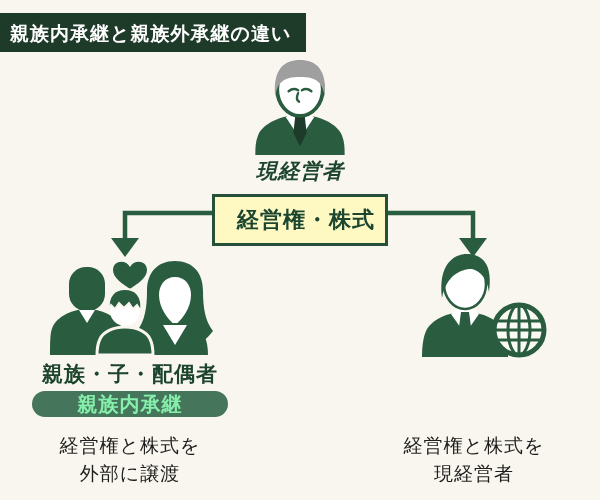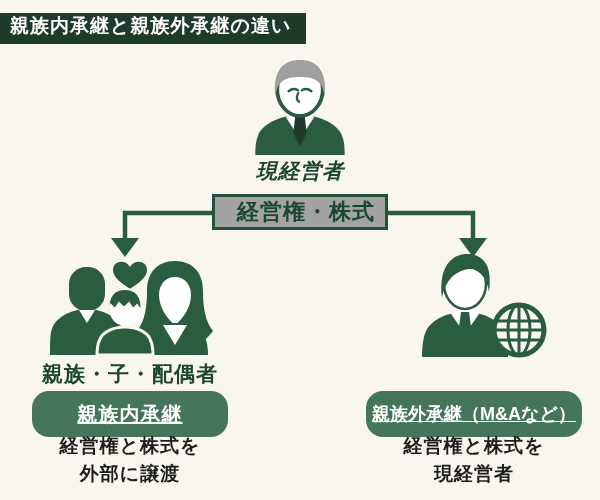--- a/index.html
+++ b/index.html
@@ -20,56 +20,55 @@
     width:600px;height:500px;
     background:var(--background);
     overflow:hidden;
   }
   .title-banner{
     position:absolute;left:0;top:13px;
     background:var(--banner-green);
     color:#ffffff;
     font-size:19px;font-weight:bold;
     letter-spacing:1px;
-    padding:0 15px 5px 10px;
+    padding:8px 15px 5px 10px;
     white-space:nowrap;
   }
   .abs{position:absolute;}
   .center-label{
     text-align:center;
     font-weight:bold;
     color:var(--heading-green);
     font-size:21px;
     letter-spacing:1px;
   }
   .transfer-box{
     position:absolute;left:212px;top:194px;
-    width:176px;height:36px;
+    width:176px;height:52px;
     box-sizing:border-box;
     border:3px solid #25513a;
-    background:#a3a3a3;
+    background:#fef9c3;
     display:flex;align-items:center;justify-content:center;
     font-size:22px;font-weight:bold;
     color:#1d4630;letter-spacing:1px;padding-left:12px;
   }
   .pill{
     position:absolute;
-    height:46px;border-radius:17px;
+    height:26px;border-radius:17px;
     background:var(--pill-green);
-    color:#ffffff;font-weight:bold;
+    color:#86efac;font-weight:bold;
     display:flex;align-items:center;justify-content:center;
     letter-spacing:1px;
-    text-decoration:underline;
   }
   .pill-left{left:32px;top:391px;width:196px;font-size:20px;}
   .pill-right{left:366px;top:391px;width:216px;font-size:18px;letter-spacing:0;}
   .desc{
     position:absolute;top:432px;width:220px;
     text-align:center;
-    font-size:19px;font-weight:700;
+    font-size:19px;font-weight:400;
     color:var(--body-text);
     line-height:1.45;
     letter-spacing:1px;
   }
   svg{display:block;}
 </style>
 </head>
 <body>
 
 <div class="canvas">
@@ -138,20 +137,19 @@
       <circle cx="104" cy="80" r="25" fill="#fbf9f4" stroke="var(--icon-green)" stroke-width="5"></circle>
       <ellipse cx="104" cy="80" rx="11" ry="25" fill="none" stroke="var(--icon-green)" stroke-width="3"></ellipse>
       <line x1="104" y1="55" x2="104" y2="105" stroke="var(--icon-green)" stroke-width="3"></line>
       <line x1="82" y1="71" x2="126" y2="71" stroke="var(--icon-green)" stroke-width="3"></line>
       <line x1="79" y1="80" x2="129" y2="80" stroke="var(--icon-green)" stroke-width="3"></line>
       <line x1="82" y1="90" x2="126" y2="90" stroke="var(--icon-green)" stroke-width="3"></line>
     </g>
   </svg>
 
 
-  <div class="pill pill-right">親族外承継（M&amp;Aなど）</div>
 
   <div class="desc" style="left:364px;">
     <div>経営権と株式を</div>
     <div>現経営者</div>
   </div>
 
 </div>
 
 </body></html>

